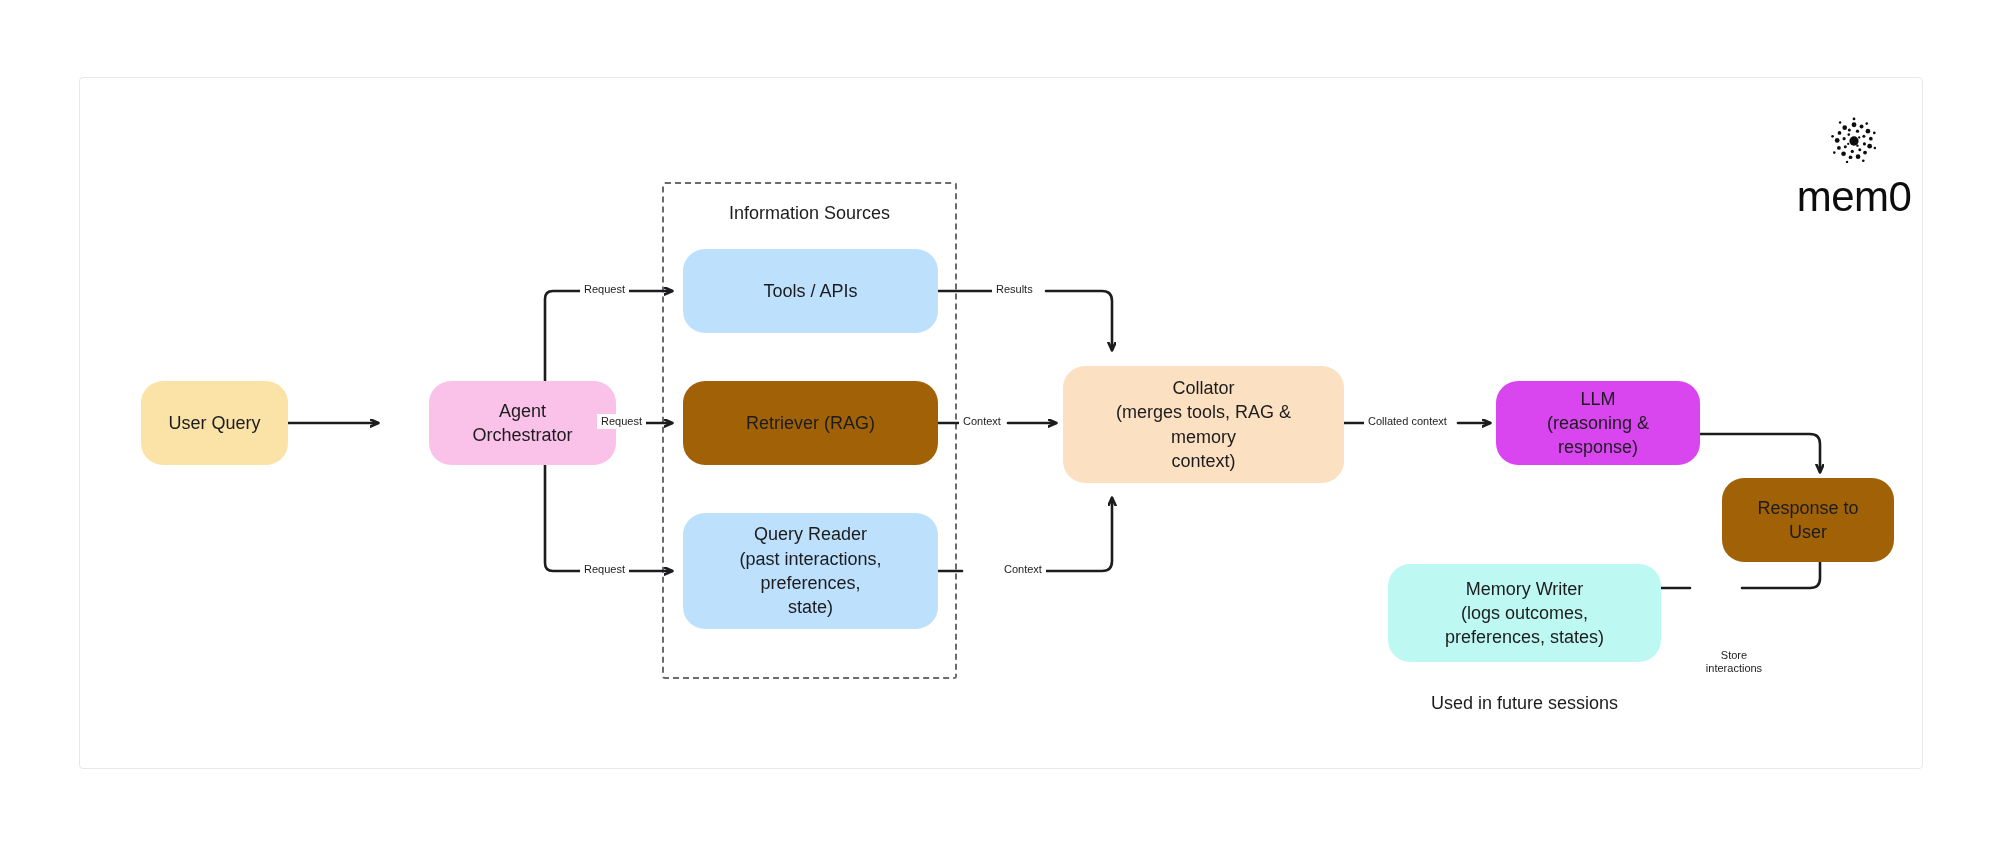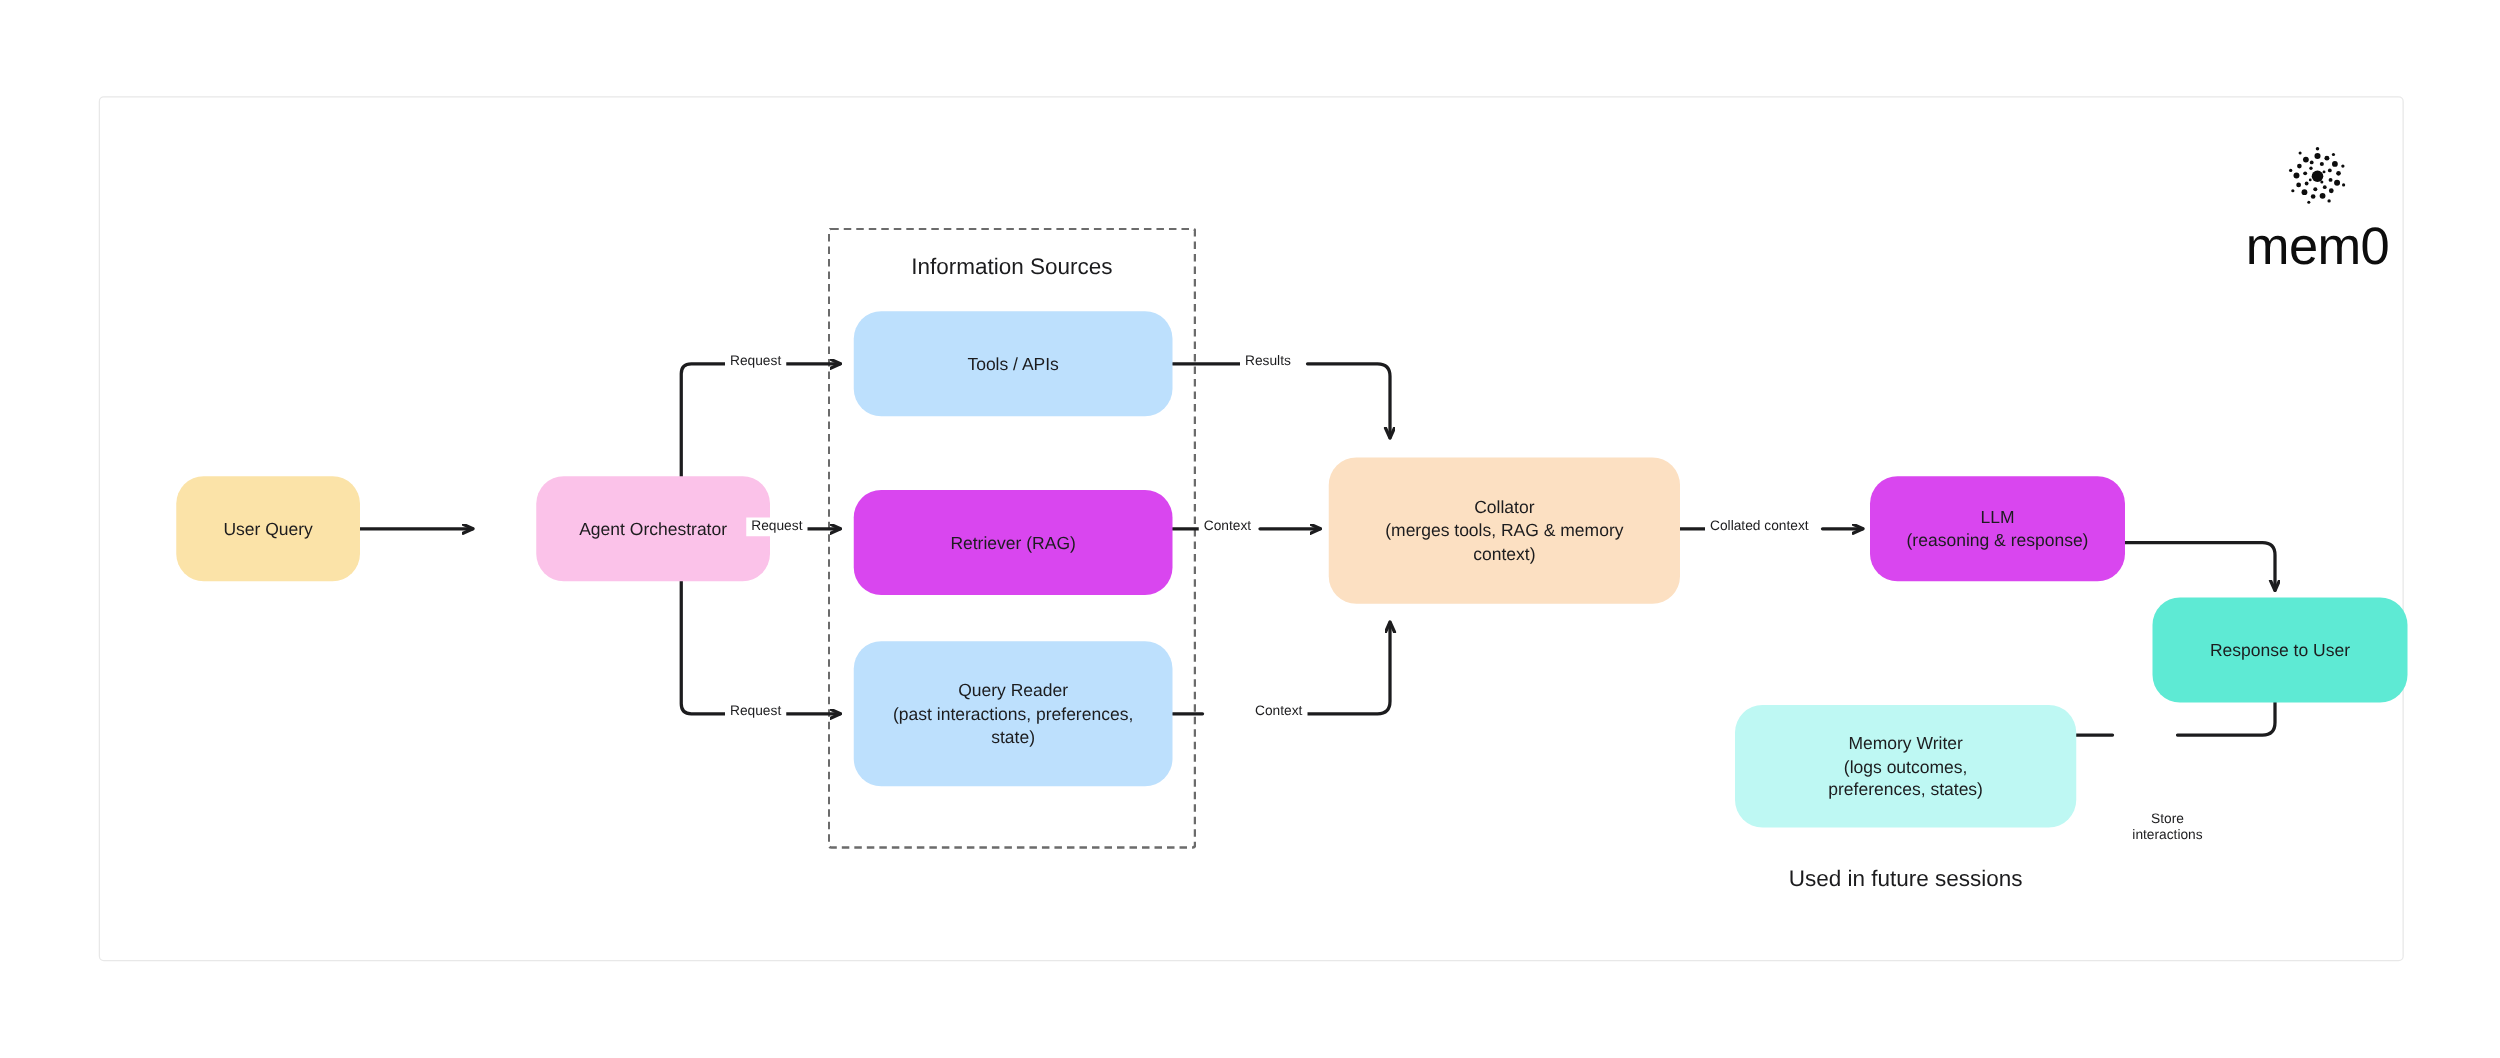--- a/index.html
+++ b/index.html
@@ -29,21 +29,21 @@
   .node {
     position: absolute;
     box-sizing: border-box;
     display: flex;
     align-items: center;
     justify-content: center;
     text-align: center;
     color: #1c1c1e;
     border-radius: 22px;
     line-height: 1.35;
-    font-size: 14px;
+    font-size: 18px;
     padding: 6px 24px;
     z-index: 3;
   }
   .node .ln { display: block; }
   .group-box {
     position: absolute;
     box-sizing: border-box;
     border: 2.5px dashed #6b6b6b;
     border-radius: 3px;
     background: transparent;
@@ -156,42 +156,42 @@
   </div>
 
   <div class="node" style="left:389px; top:381px; width:187px; height:84px; background:#FBC2E9;margin-left:40px;">
     <span>Agent Orchestrator</span>
   </div>
 
   <div class="node" style="left:683px; top:249px; width:255px; height:84px; background:#BDE0FD;">
     <span>Tools / APIs</span>
   </div>
 
-  <div class="node" style="left:683px; top:392px; width:255px; height:84px; background:#d946ef;">
+  <div class="node" style="left:683px; top:381px; width:255px; height:84px; background:#a16207;">
     <span>Retriever (RAG)</span>
   </div>
 
   <div class="node" style="left:683px; top:513px; width:255px; height:116px; background:#BDE0FD; flex-direction:column;">
     <span class="ln">Query Reader</span>
     <span class="ln">(past interactions, preferences,</span>
     <span class="ln">state)</span>
   </div>
 
   <div class="node" style="left:1063px; top:366px; width:281px; height:117px; background:#FCE0C2; flex-direction:column;">
     <span class="ln">Collator</span>
     <span class="ln">(merges tools, RAG &amp; memory</span>
     <span class="ln">context)</span>
   </div>
 
   <div class="node" style="left:1496px; top:381px; width:204px; height:84px; background:#d946ef; flex-direction:column;justify-content:center;">
     <span class="ln">LLM</span>
     <span class="ln">(reasoning &amp; response)</span>
   </div>
 
-  <div class="node" style="left:1722px; top:478px; width:204px; height:84px; background:#5eead4;">
+  <div class="node" style="left:1722px; top:478px; width:172px; height:84px; background:#a16207;">
     <span>Response to User</span>
   </div>
 
   <div class="node" style="left:1388px; top:564px; width:273px; height:98px; background:#BEF8F3; flex-direction:column;">
     <span class="ln">Memory Writer</span>
     <span class="ln">(logs outcomes,</span>
     <span class="ln">preferences, states)</span>
   </div>
 
   <div class="edge-label" style="left:580px; top:282px;">Request</div>

